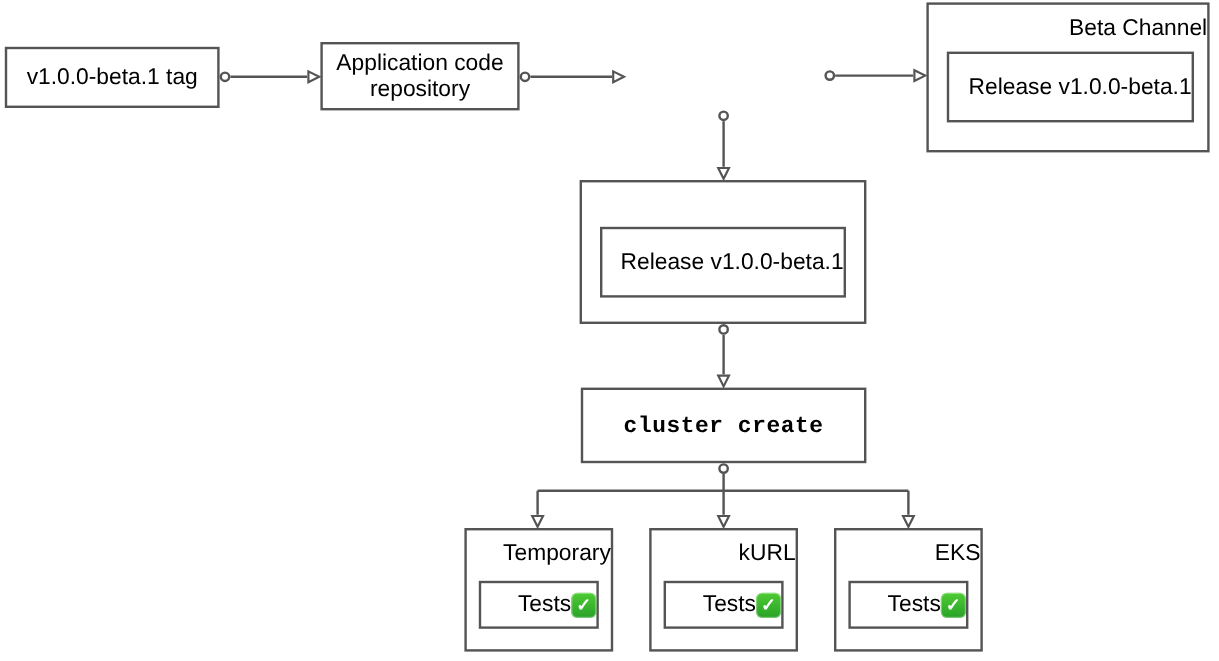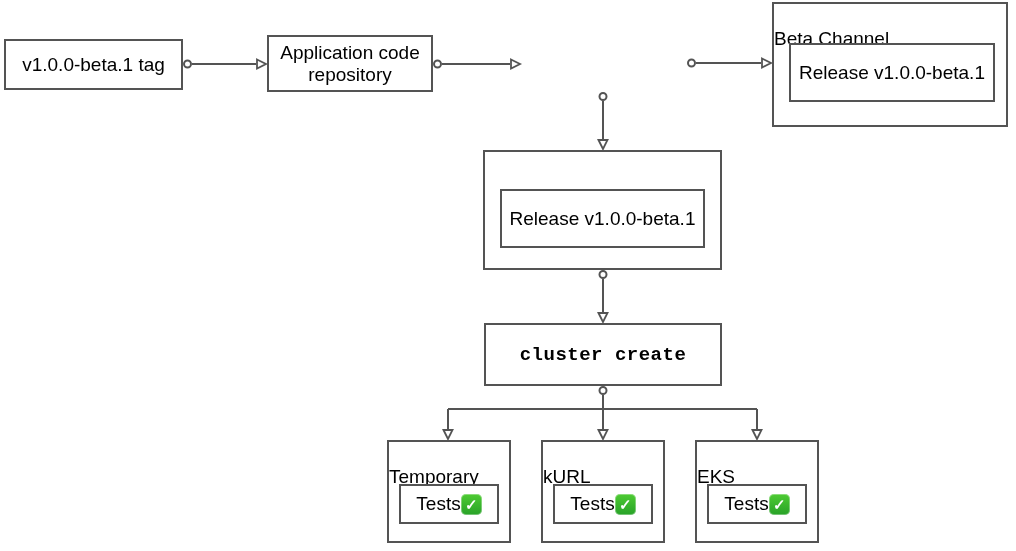--- a/index.html
+++ b/index.html
@@ -58,30 +58,31 @@
   }
   .group{
     position:absolute;
     border:2px solid var(--stroke);
     background:var(--fill);
     font-size:19px;
     line-height:22px;
     z-index:2;
   }
   .group .group-title{
-    margin-top:24px;
-    text-align:left;
+    margin-top:9px;
+    text-align:right;
+    padding-left:28px;
   }
   .group .inner{
     position:absolute;
     border:2px solid var(--stroke);
     background:var(--fill);
     display:flex;
     align-items:center;
-    justify-content:center;
+    justify-content:flex-end;
     text-align:center;
   }
   .mono{
     font-family:"Liberation Mono", monospace;
     font-weight:bold;
     font-size:19px;
     letter-spacing:0.5px;
     text-align:center;
   }
   .tests-inner{

